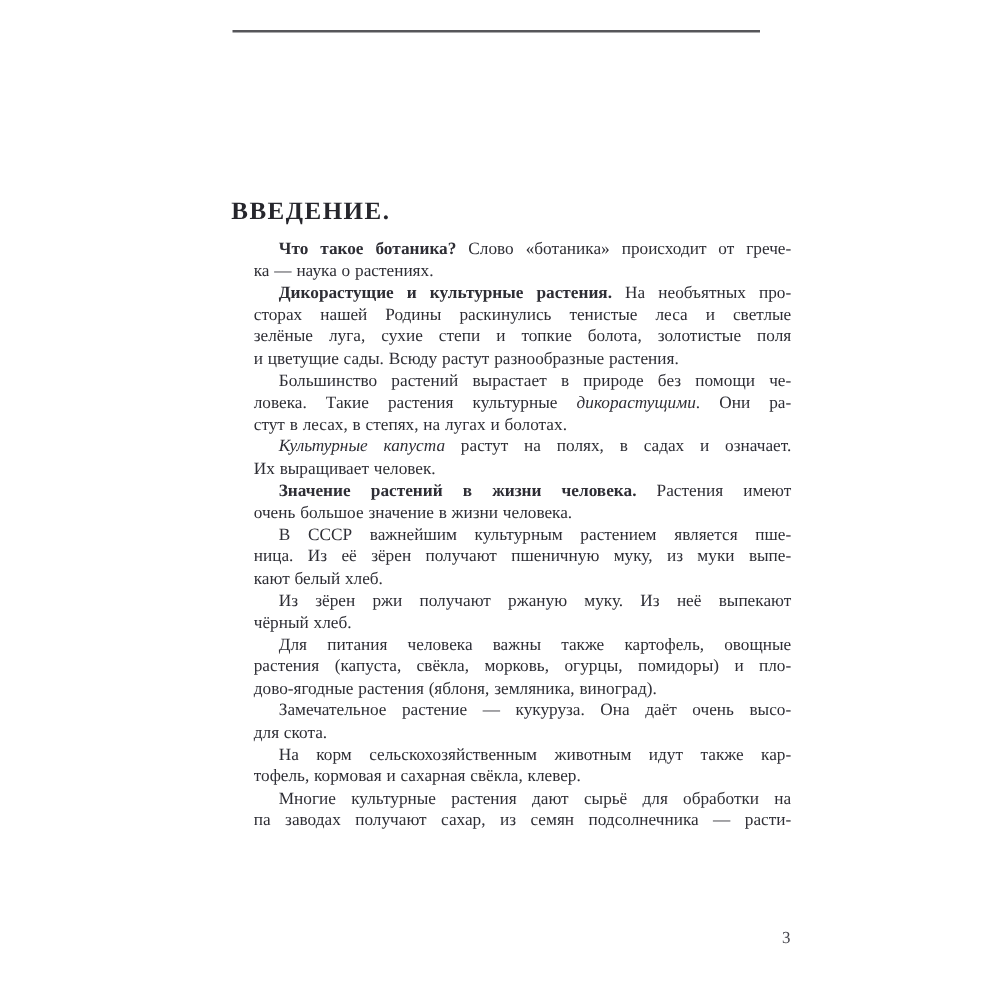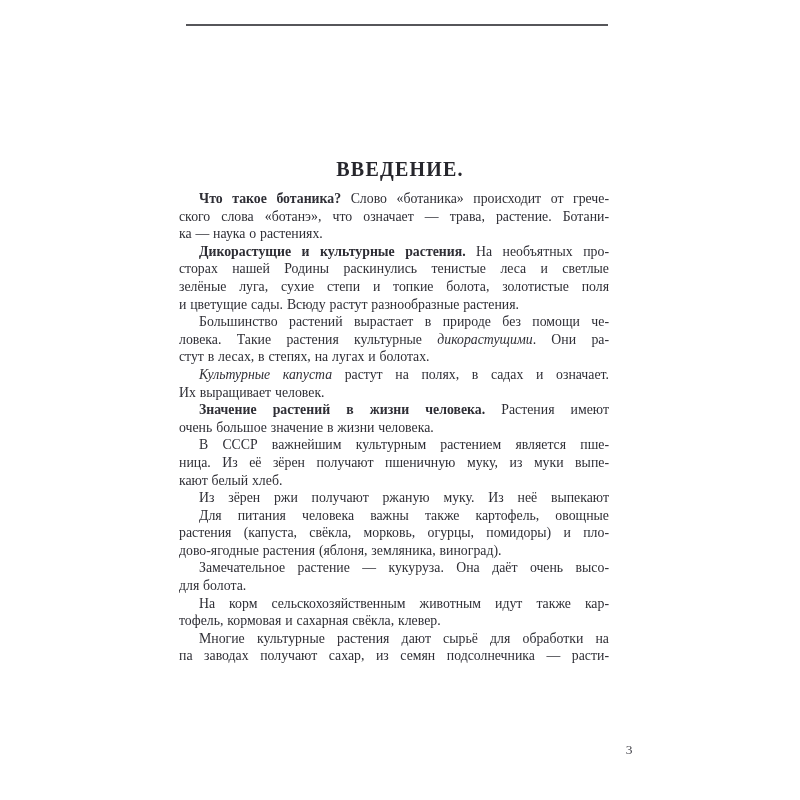--- a/index.html
+++ b/index.html
@@ -24,29 +24,29 @@
     top: 24px;
     width: 422px;
     height: 2px;
     background: var(--rule-color, #56565a);
   }
   .title {
     position: absolute;
     left: 185px;
     top: 158px;
     width: 430px;
-    text-align: center;
+    text-align: left;
     font-weight: bold;
     font-size: 20px;
     letter-spacing: 1.2px;
     color: var(--title-color, #26262c);
   }
   .text-block {
     position: absolute;
-    left: 179px;
+    left: 203px;
     top: 190px;
     width: 430px;
   }
   .para { margin: 0; padding: 0; }
   .line {
     font-size: 13.8px;
     line-height: 17.6px;
     text-align: justify;
     text-align-last: justify;
     word-spacing: 0.4px;
@@ -67,21 +67,20 @@
 </style>
 </head>
 <body>
 
 <div class="page">
   <div class="rule"></div>
   <div class="title">ВВЕДЕНИЕ.</div>
   <div class="text-block">
       <div class="para">
         <div class="line indent"><span class="b">Что такое ботаника?</span><span> Слово «ботаника» происходит от грече-</span></div>
-        <div class="line"><span>ского слова «ботанэ», что означает — трава, растение. Ботани-</span></div>
         <div class="line last"><span>ка — наука о растениях.</span></div>
       </div>
       <div class="para">
         <div class="line indent"><span class="b">Дикорастущие и культурные растения.</span><span> На необъятных про-</span></div>
         <div class="line"><span>сторах нашей Родины раскинулись тенистые леса и светлые</span></div>
         <div class="line"><span>зелёные луга, сухие степи и топкие болота, золотистые поля</span></div>
         <div class="line last"><span>и цветущие сады. Всюду растут разнообразные растения.</span></div>
       </div>
       <div class="para">
         <div class="line indent"><span>Большинство растений вырастает в природе без помощи че-</span></div>
@@ -96,29 +95,30 @@
         <div class="line indent"><span class="b">Значение растений в жизни человека.</span><span> Растения имеют</span></div>
         <div class="line last"><span>очень большое значение в жизни человека.</span></div>
       </div>
       <div class="para">
         <div class="line indent"><span>В СССР важнейшим культурным растением является пше-</span></div>
         <div class="line"><span>ница. Из её зёрен получают пшеничную муку, из муки выпе-</span></div>
         <div class="line last"><span>кают белый хлеб.</span></div>
       </div>
       <div class="para">
         <div class="line indent"><span>Из зёрен ржи получают ржаную муку. Из неё выпекают</span></div>
+        <div class="line last"><span>чёрный хлеб.</span></div>
       </div>
       <div class="para">
         <div class="line indent"><span>Для питания человека важны также картофель, овощные</span></div>
         <div class="line"><span>растения (капуста, свёкла, морковь, огурцы, помидоры) и пло-</span></div>
         <div class="line last"><span>дово-ягодные растения (яблоня, земляника, виноград).</span></div>
       </div>
       <div class="para">
         <div class="line indent"><span>Замечательное растение — кукуруза. Она даёт очень высо-</span></div>
-        <div class="line last"><span>для болота.</span></div>
+        <div class="line last"><span>для скота.</span></div>
       </div>
       <div class="para">
         <div class="line indent"><span>На корм сельскохозяйственным животным идут также кар-</span></div>
         <div class="line last"><span>тофель, кормовая и сахарная свёкла, клевер.</span></div>
       </div>
       <div class="para">
         <div class="line indent"><span>Многие культурные растения дают сырьё для обработки на</span></div>
         <div class="line"><span>па заводах получают сахар, из семян подсолнечника — расти-</span></div>
       </div>
     </div>

